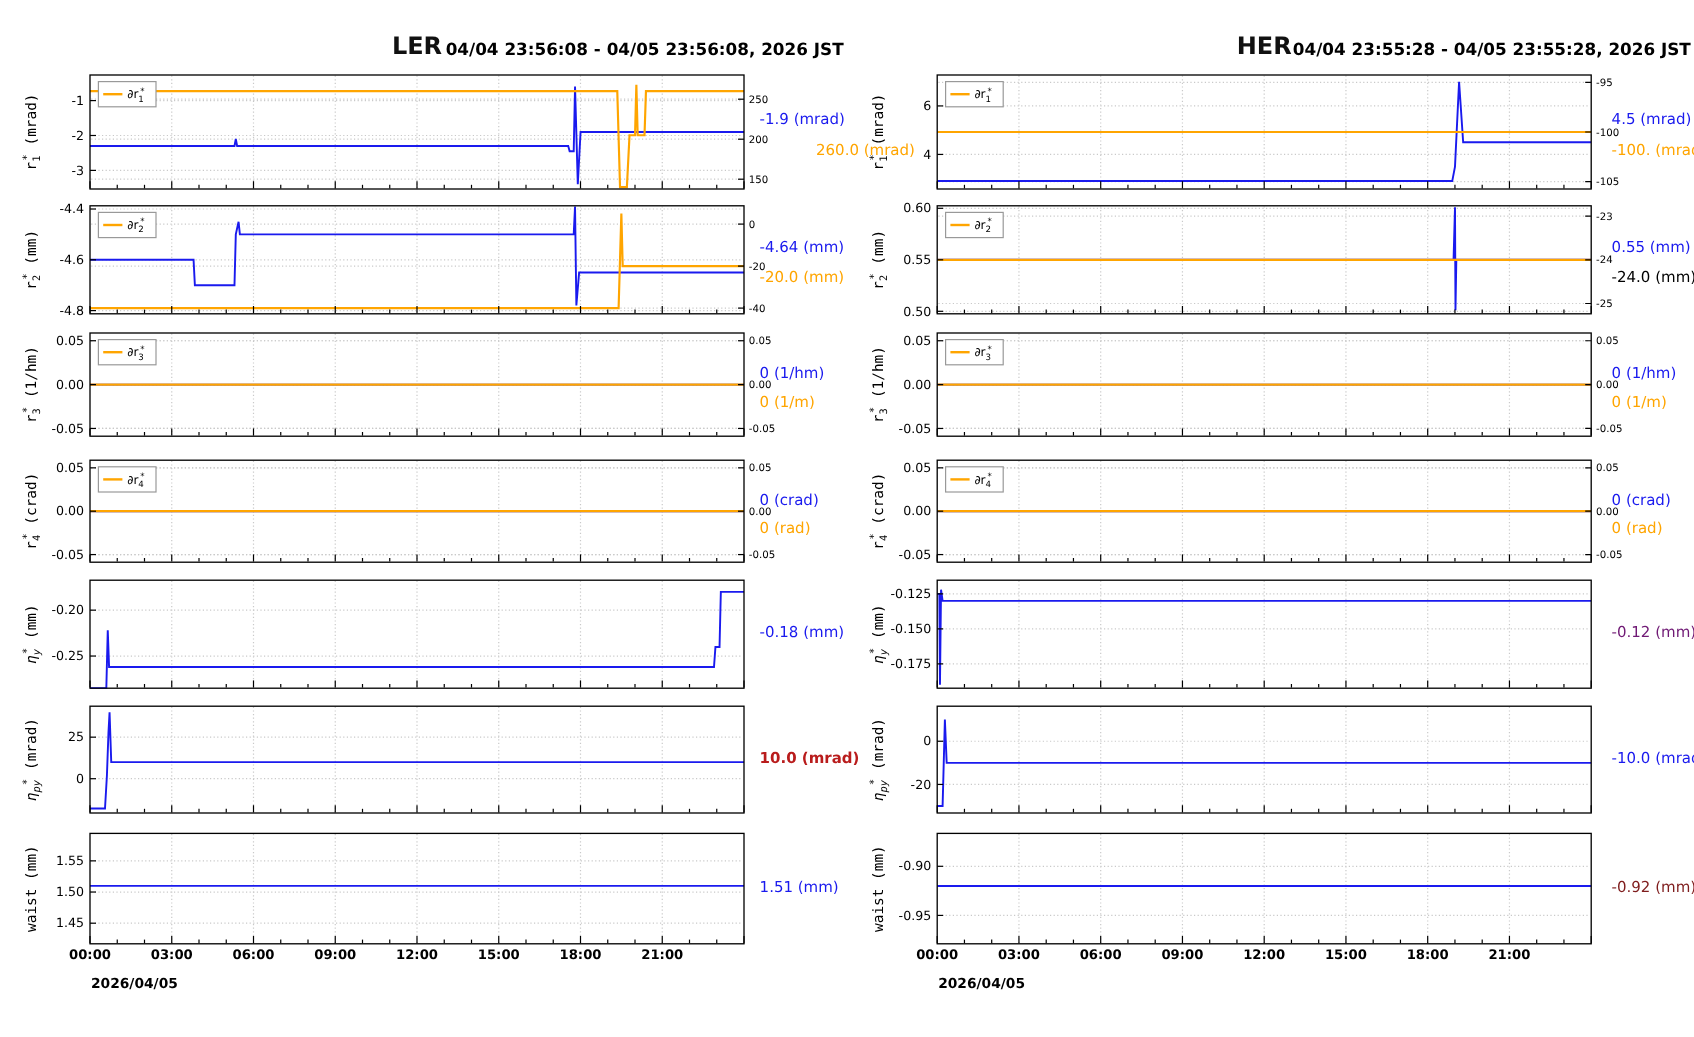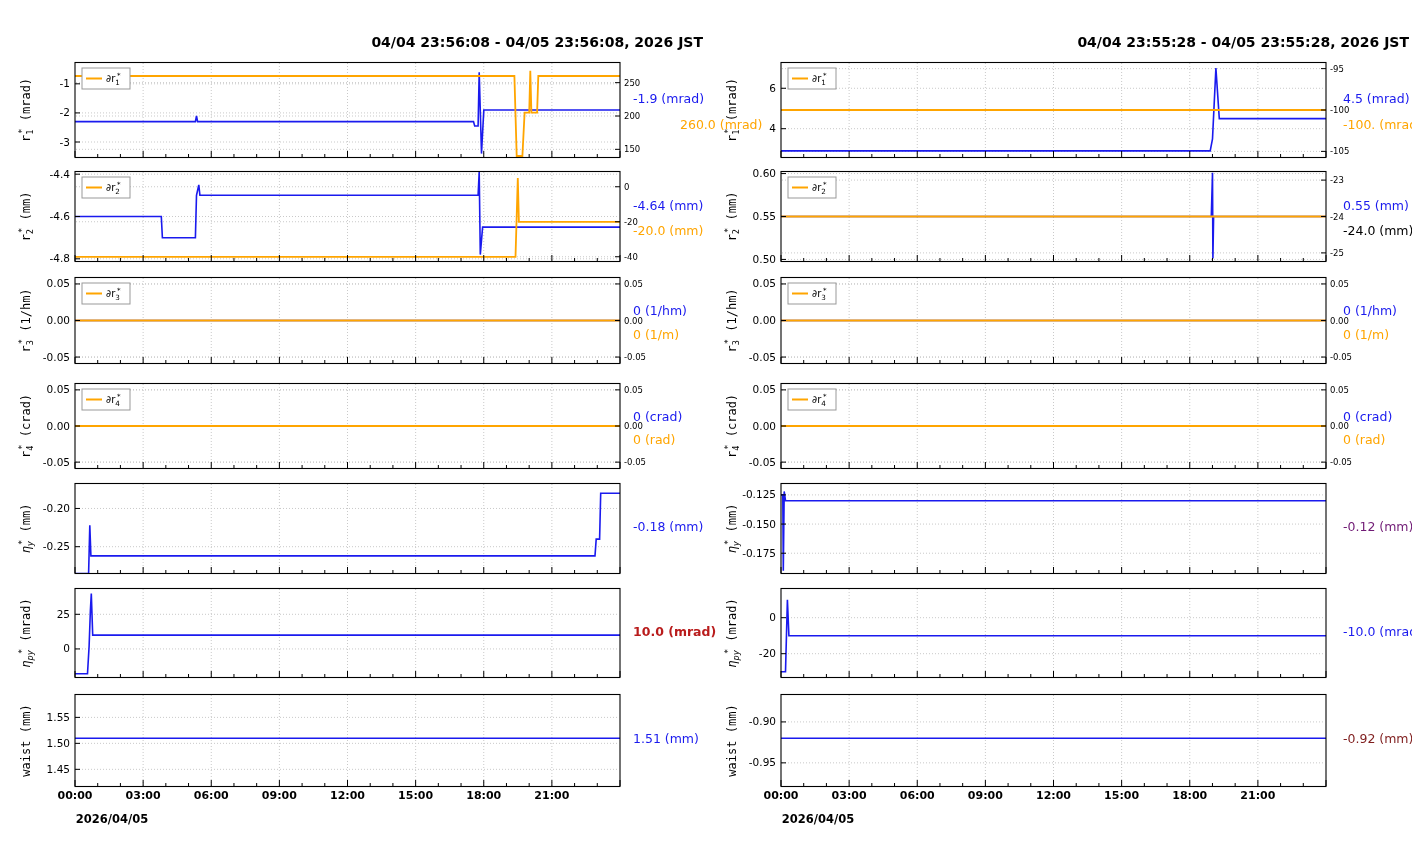--- a/index.html
+++ b/index.html
@@ -13,20 +13,21 @@
   .date{position:absolute;left:70px;top:812px;width:84px;text-align:center;font-size:11.5px;font-weight:600;color:#000;}
   .readout{position:absolute;font-size:12.5px;white-space:nowrap;}
   svg.panel{position:absolute;left:0;overflow:visible;}
 </style>
 </head>
 <body>
 
 <div class="page">
 
   <section class="col" id="col0" style="left:0">
+    <div class="title">LER</div>
     <div class="timerange">04/04 23:56:08 - 04/05 23:56:08, 2026 JST</div>
     <div class="panels">
         <svg class="panel" width="706" height="96" style="top: 62px;">
           <defs>
             <clipPath id="clip-0-0">
               <rect x="75" y="0" width="545" height="96"></rect>
             </clipPath>
           </defs>
           <rect x="75" y="0.5" width="545" height="95" fill="#ffffff"></rect>
           <line x1="143.125" y1="1" x2="143.125" y2="95" stroke="#c9c9c9" stroke-width="1" stroke-dasharray="1 2"></line>
@@ -475,20 +476,21 @@
         <div class="readout" style="left: 633px; top: 326.59px; color: rgb(255, 165, 0);">0 (1/m)</div>
         <div class="readout" style="left: 633px; top: 408.8px; color: rgb(26, 26, 238);">0 (crad)</div>
         <div class="readout" style="left: 633px; top: 432.02px; color: rgb(255, 165, 0);">0 (rad)</div>
         <div class="readout" style="left: 633px; top: 519.4px; color: rgb(26, 26, 238);">-0.18 (mm)</div>
         <div class="readout" style="left: 633px; top: 624px; color: #b91c1c; font-weight: bold;">10.0 (mrad)</div>
         <div class="readout" style="left: 633px; top: 731.2px; color: rgb(26, 26, 238);">1.51 (mm)</div>
       </div>
   </section>
 
   <section class="col" id="col1" style="left:706px">
+    <div class="title">HER</div>
     <div class="timerange">04/04 23:55:28 - 04/05 23:55:28, 2026 JST</div>
     <div class="panels">
         <svg class="panel" width="706" height="96" style="top: 62px;">
           <defs>
             <clipPath id="clip-1-0">
               <rect x="75" y="0" width="545" height="96"></rect>
             </clipPath>
           </defs>
           <rect x="75" y="0.5" width="545" height="95" fill="#ffffff"></rect>
           <line x1="143.125" y1="1" x2="143.125" y2="95" stroke="#c9c9c9" stroke-width="1" stroke-dasharray="1 2"></line>

